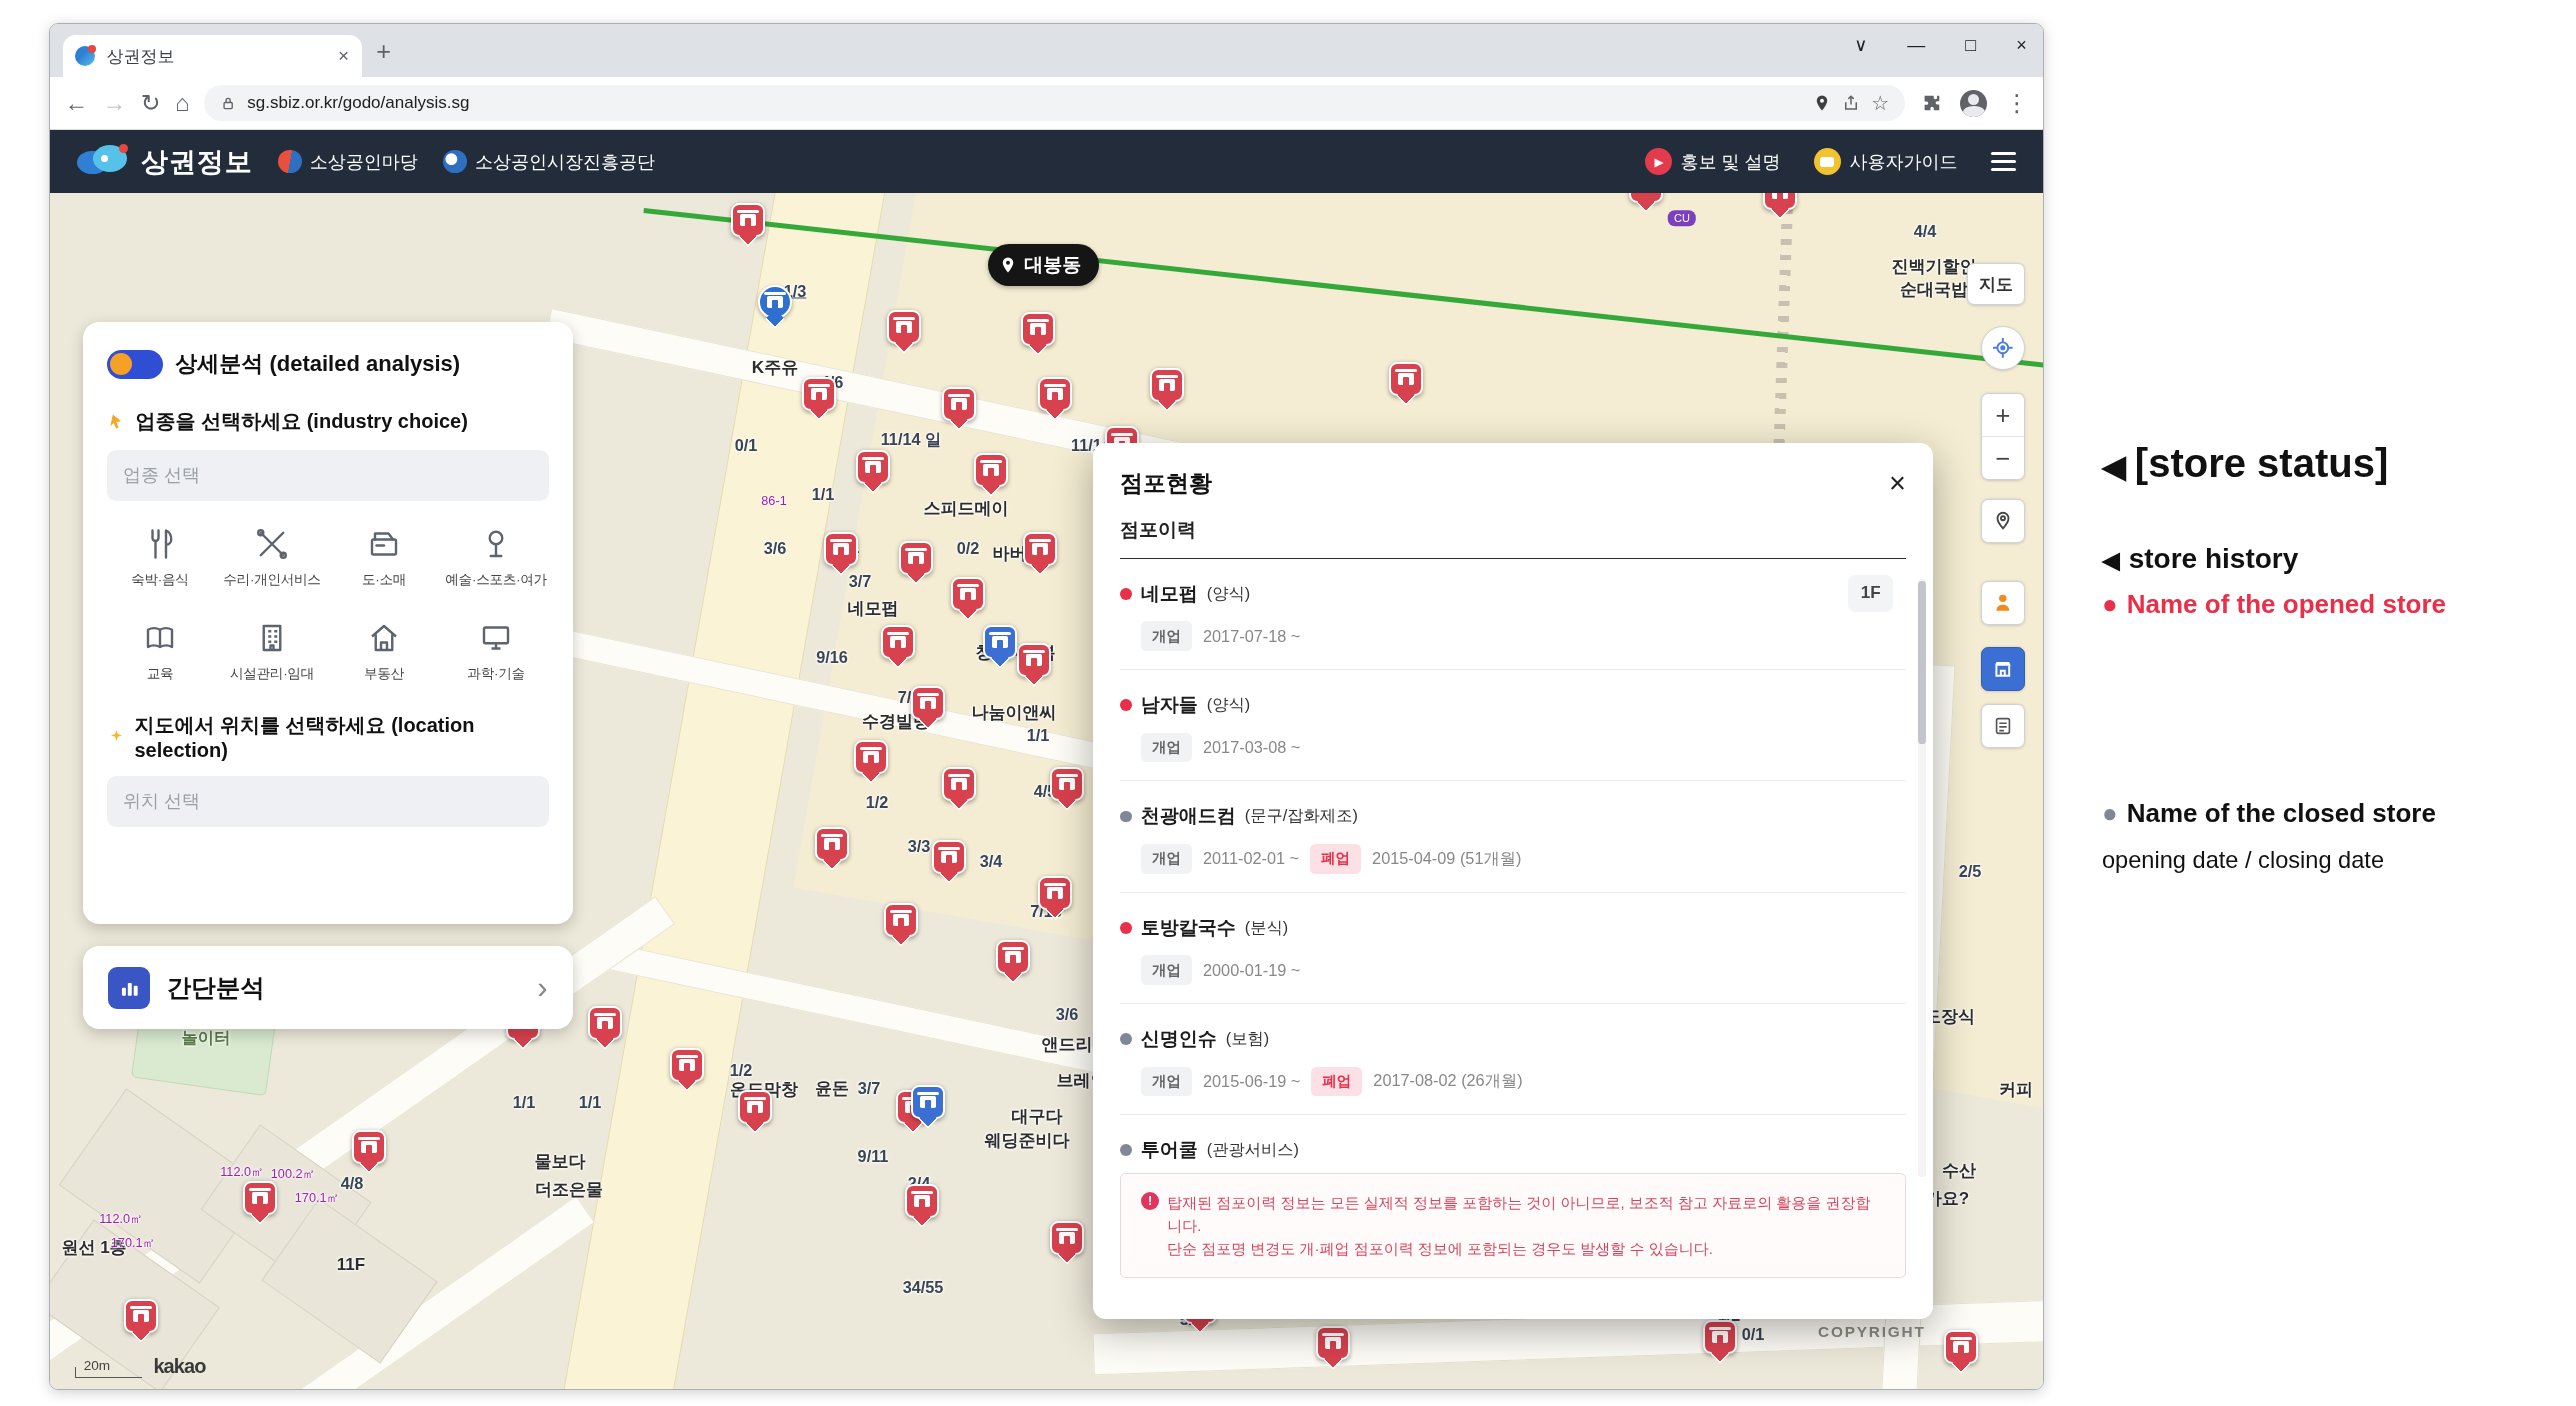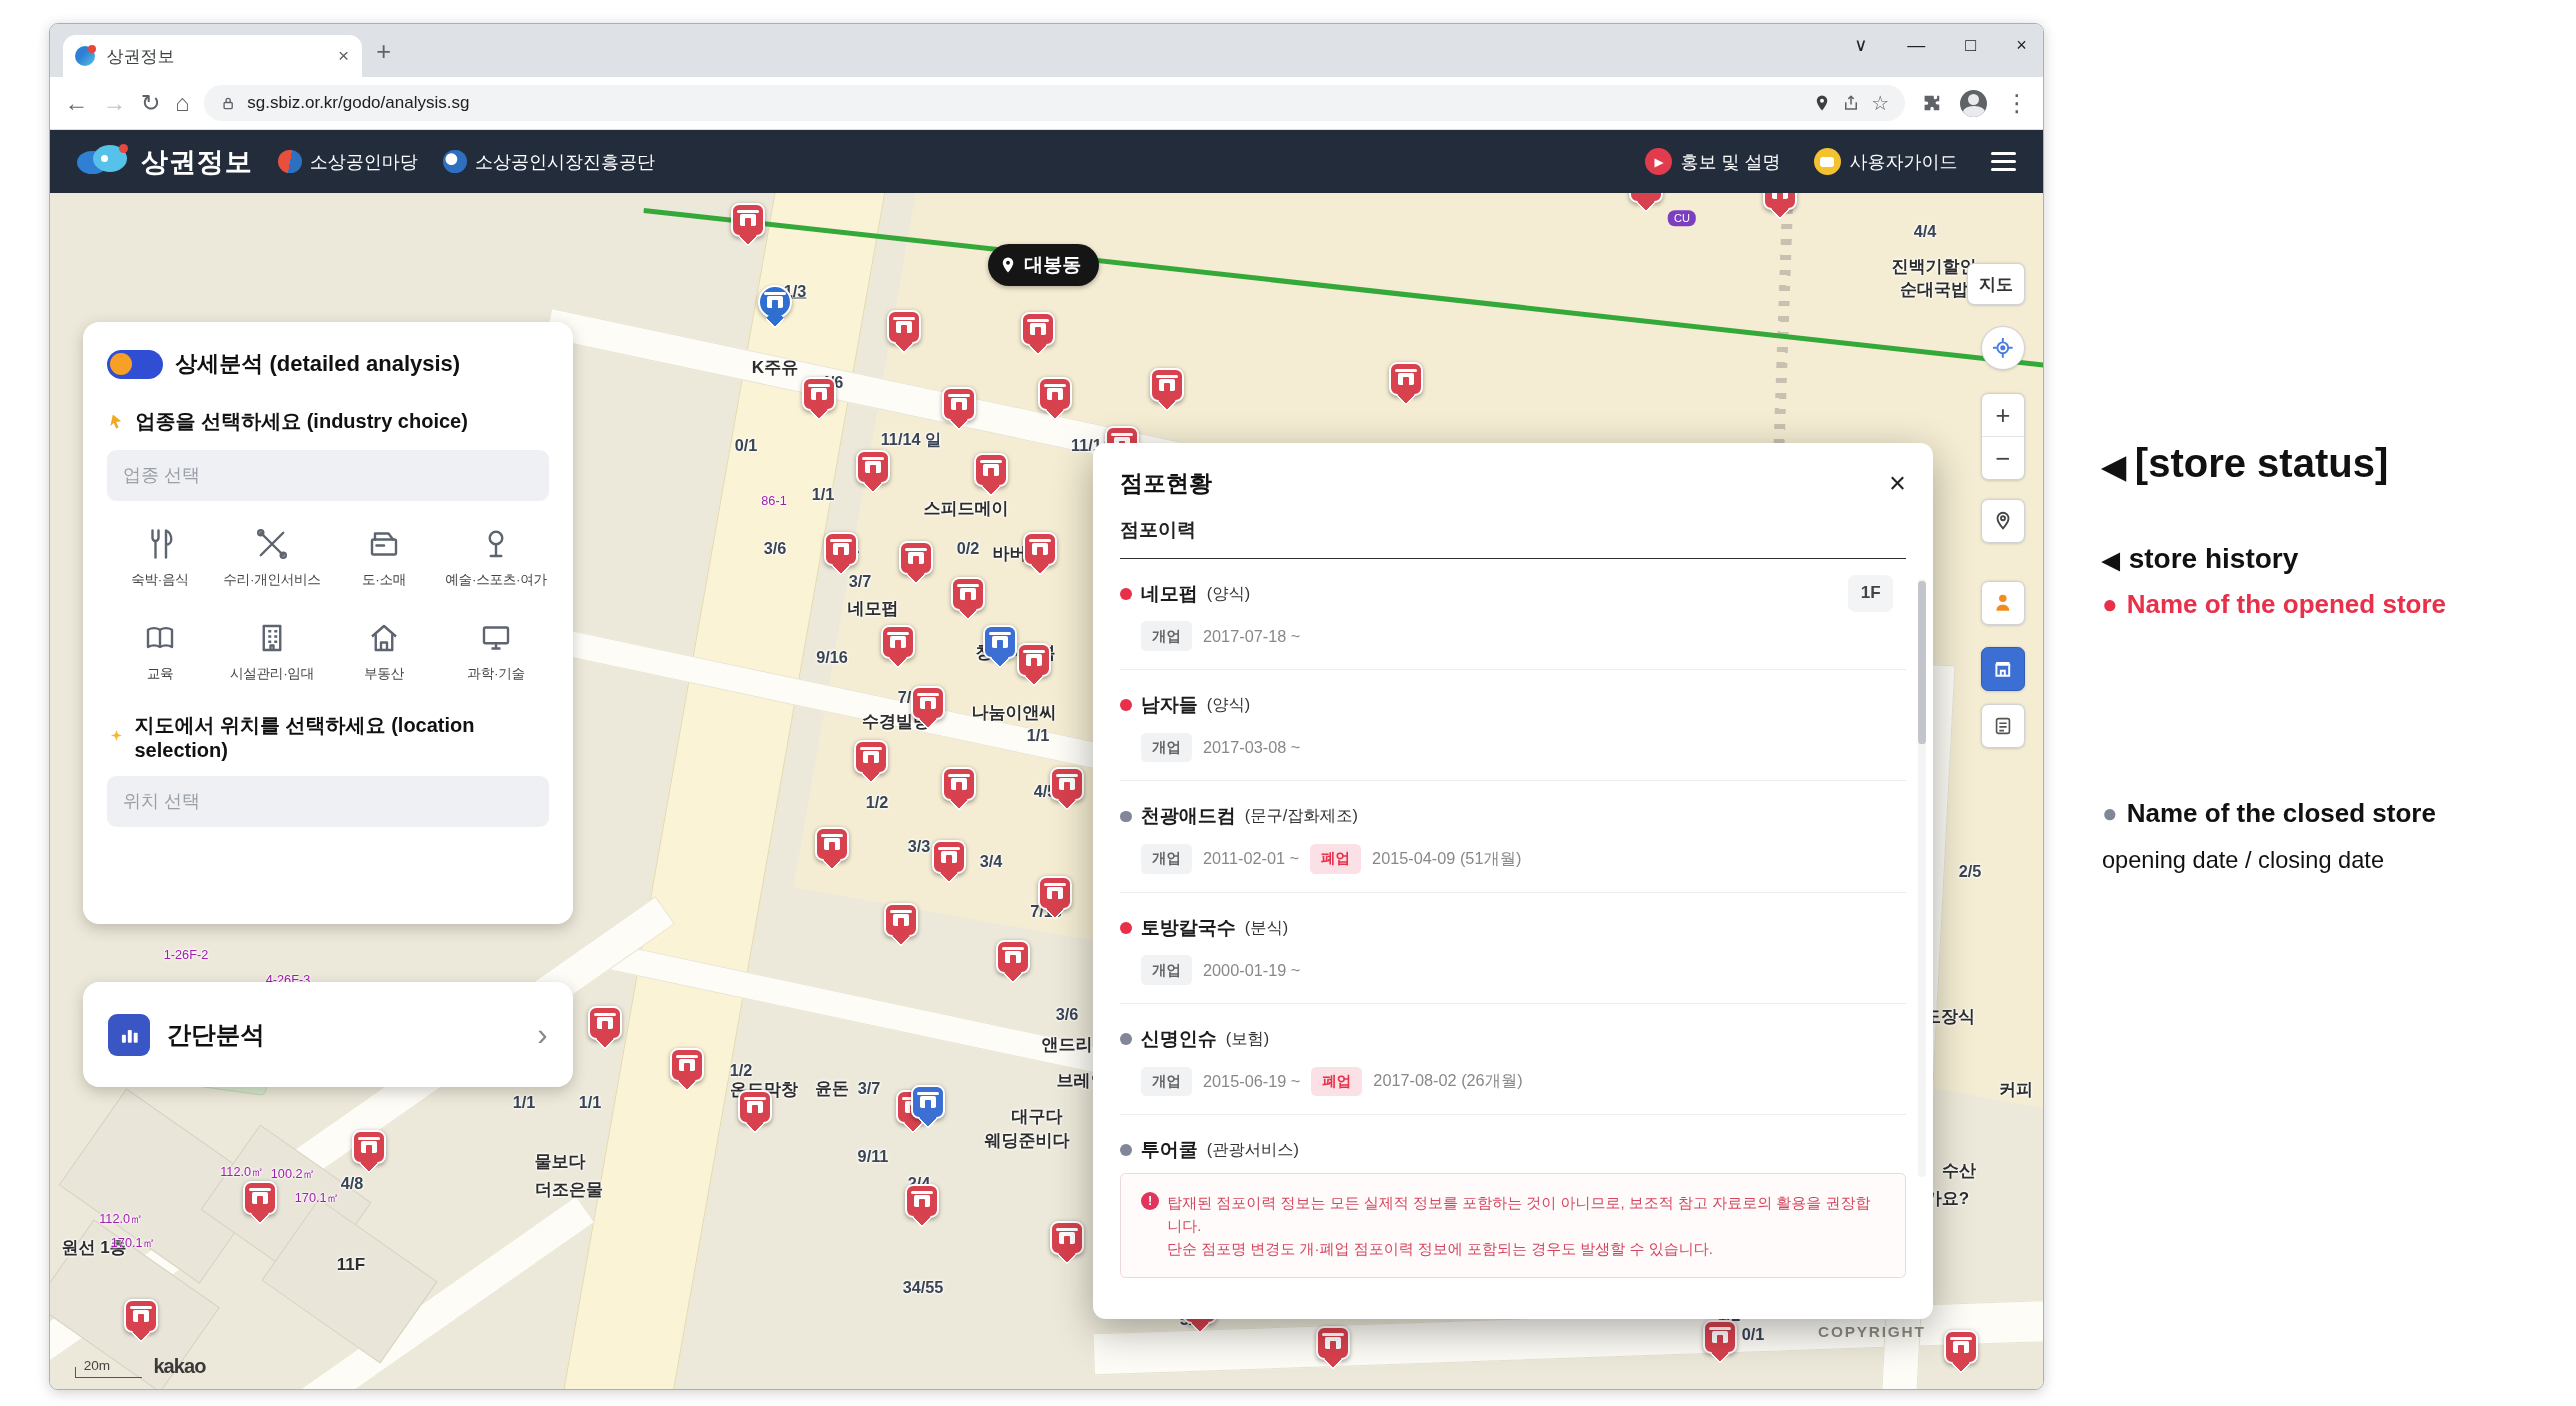--- a/index.html
+++ b/index.html
@@ -110,22 +110,22 @@
   .panel-title { font-size: 22px; font-weight: 800; color: #111; }
   .sec-label { display: flex; align-items: center; gap: 9px; font-size: 20px; font-weight: 800; color: #111; margin-top: 29px; }
   .field { margin-top: 14.5px; width: 100%; height: 51px; background: #eef0f3; border: none; border-radius: 9px;
     padding: 0 16.3px; font-size: 18px; color: #555; font-family: inherit; outline: none; }
   .field::placeholder { color: #9aa0a8; }
   .cat-grid { margin-top: 25.4px; display: grid; grid-template-columns: repeat(4,1fr); row-gap: 31px; column-gap: 5.4px; }
   .cat { display: flex; flex-direction: column; align-items: center; gap: 9px; }
   .cat svg { width: 36px; height: 36px; }
   .cat-label { font-size: 13.6px; color: #444; letter-spacing: -0.3px; white-space: nowrap; }
 
-  .simple-card { position: absolute; left: 33px; top: 753px; z-index: 7; width: 490px; height: 105px; background: #fff;
-    border-radius: 16.3px; box-shadow: 0 4.5px 14.5px rgba(0,0,0,.2); display: flex; align-items: center; gap: 16.3px; padding: 0 25.4px; margin-top: 36px; }
+  .simple-card { position: absolute; left: 33px; top: 753px; z-index: 7; width: 490px; height: 83px; background: #fff;
+    border-radius: 16.3px; box-shadow: 0 4.5px 14.5px rgba(0,0,0,.2); display: flex; align-items: center; gap: 16.3px; padding: 0 25.4px; }
   .simple-icon { width: 42px; height: 42px; border-radius: 9px; background: var(--accent_blue,#3a56c5); display:flex; align-items:center; justify-content:center; flex:none; }
   .simple-label { font-size: 24.5px; font-weight: 800; color: #111; }
   .simple-chevron { margin-left: auto; font-size: 31px; color: #888; }
 
   
   .ctl { position: absolute; right: 18px; z-index: 6; background: #fff; border: 0.9px solid #cfd3d8;
     border-radius: 7.3px; display: flex; align-items: center; justify-content: center; box-shadow: 0 0.9px 2.7px rgba(0,0,0,.15); margin-top: 17px; }
   .ctl-map { top: 53px; width: 58px; height: 42px; font-size: 17px; font-weight: 700; color: #333; }
   .ctl-target { top: 116px; width: 44px; height: 44px; border-radius: 50%; }
   .ctl-zoom { top: 183px; width: 44px; height: 87px; flex-direction: column; }

